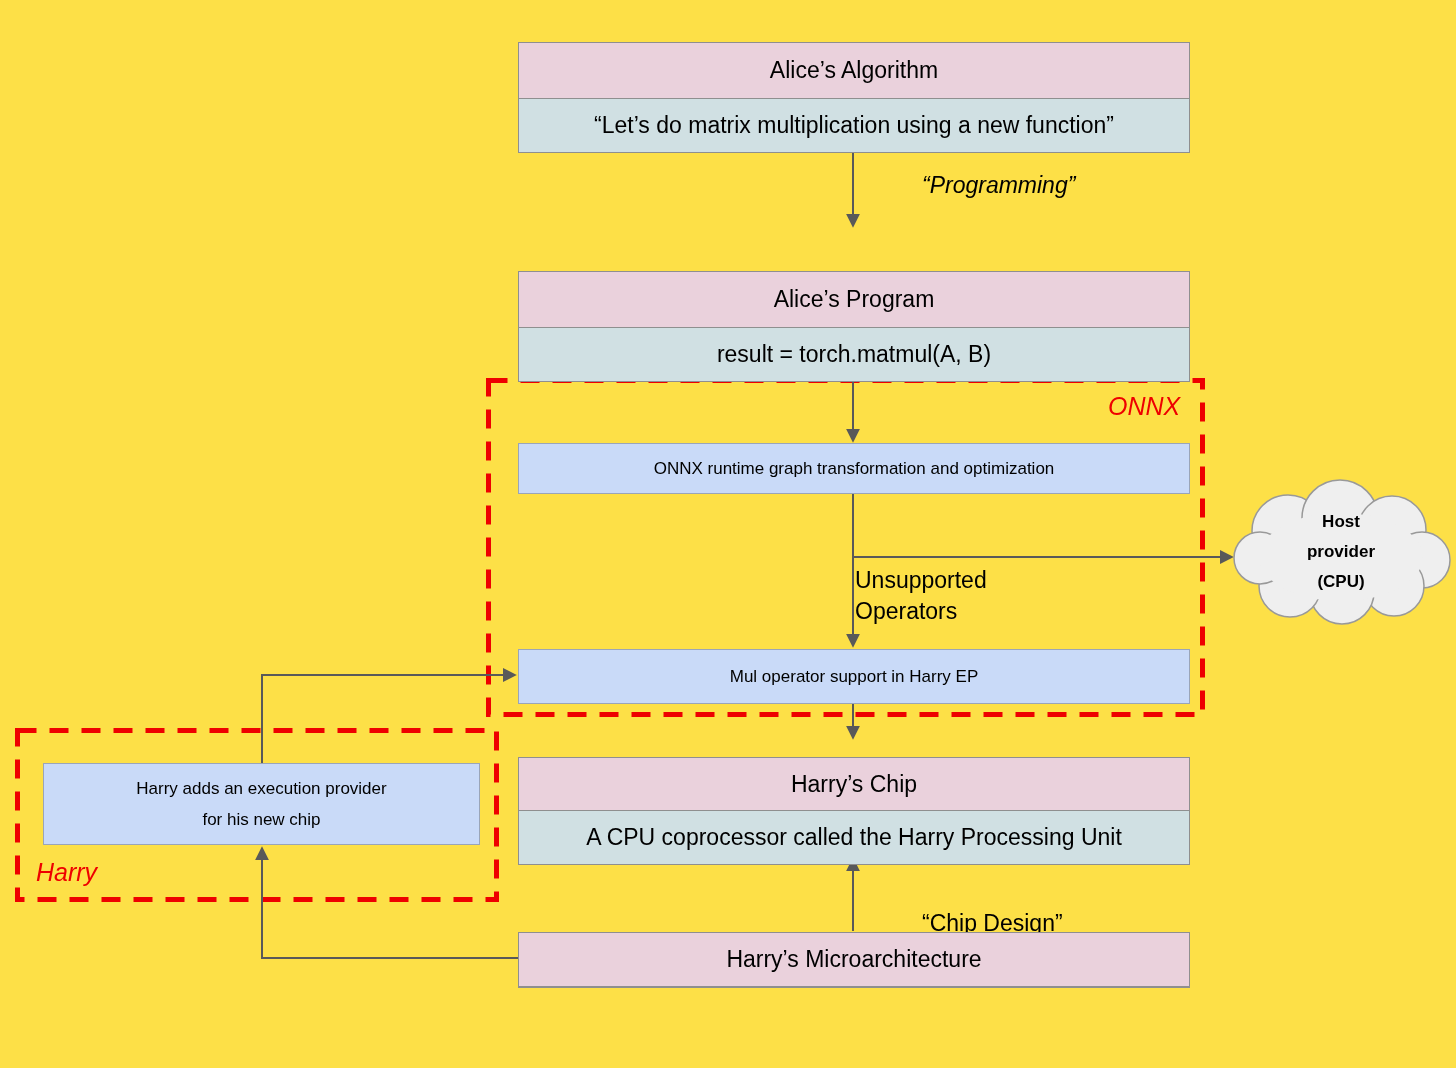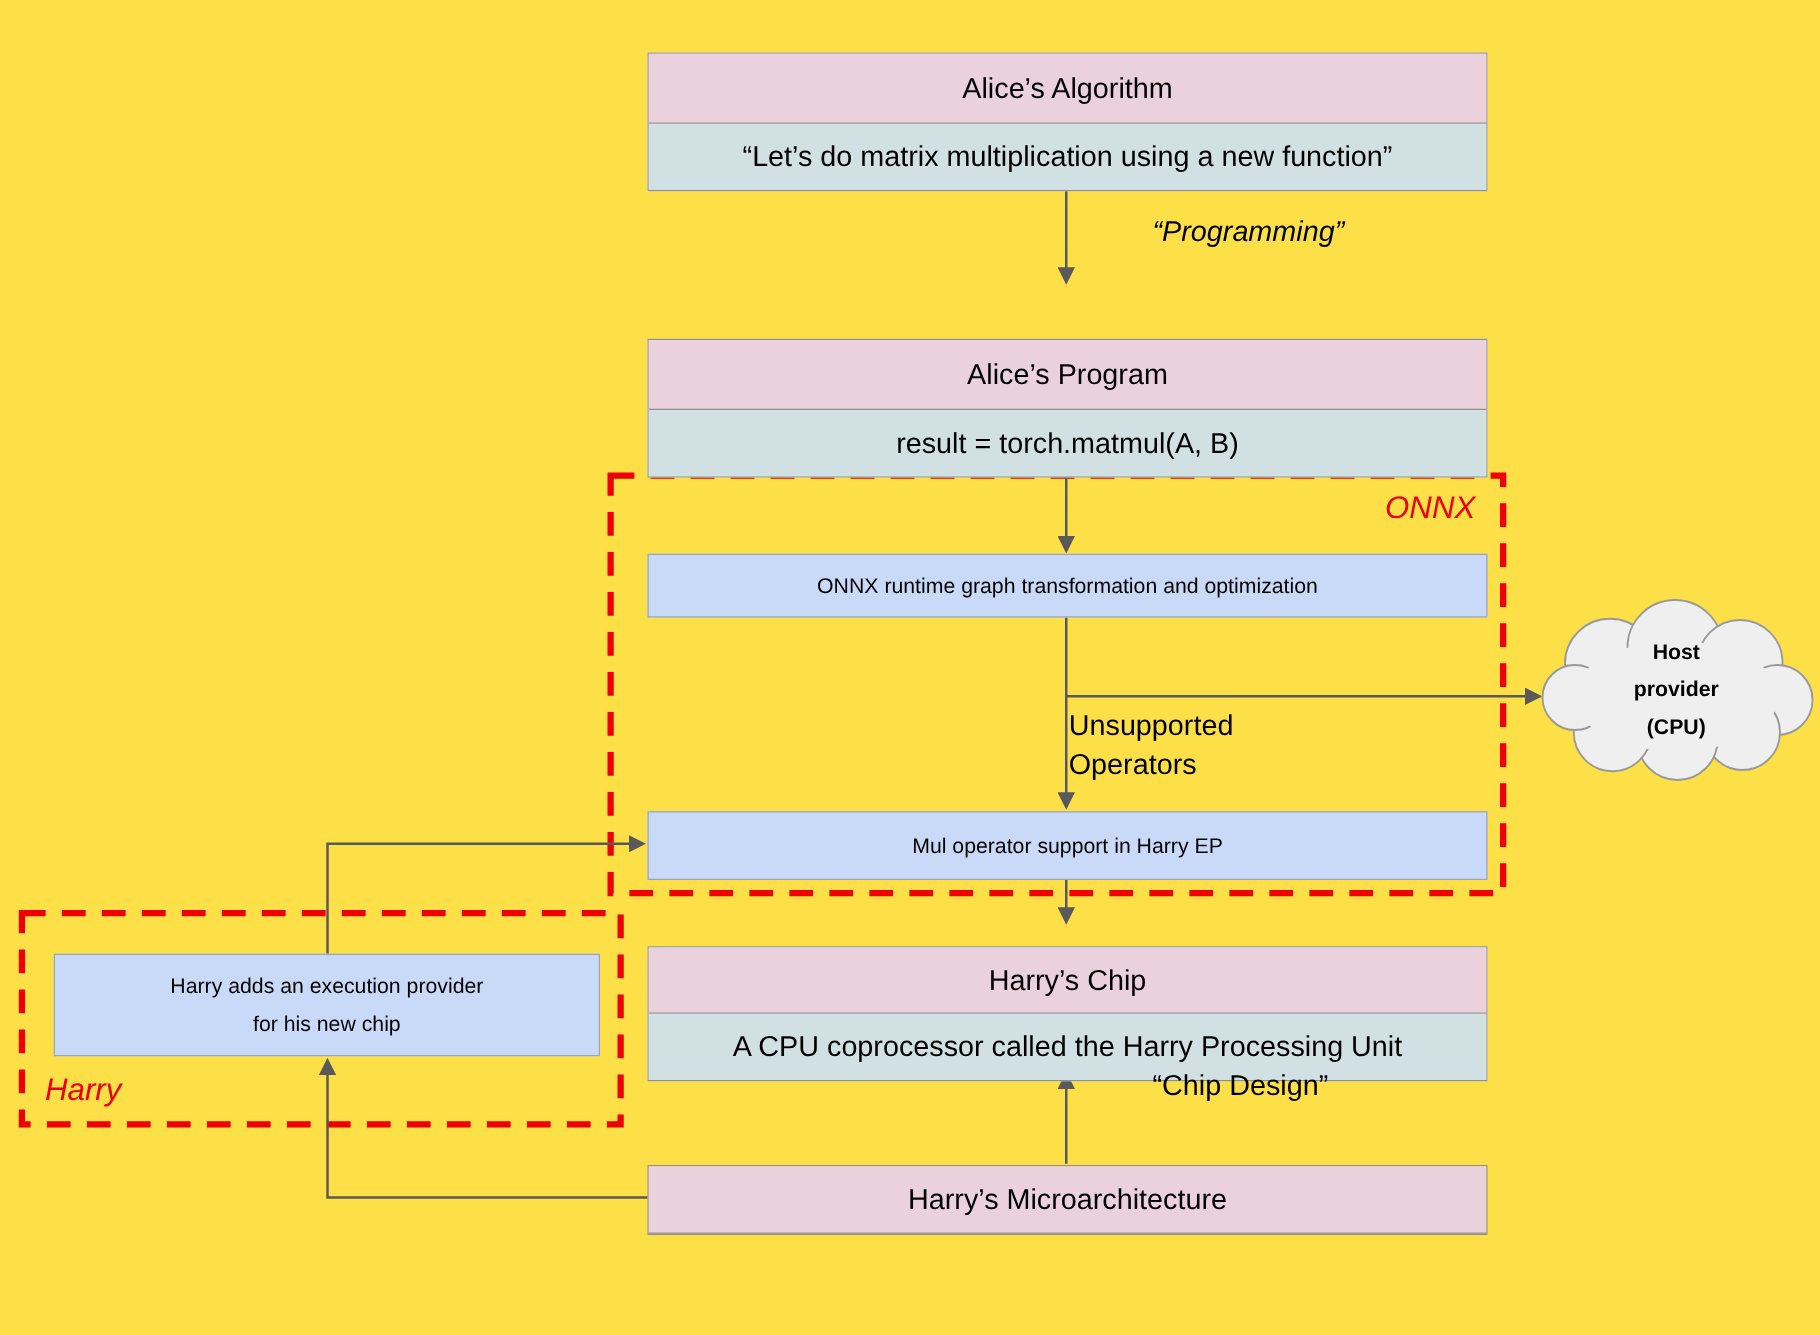--- a/index.html
+++ b/index.html
@@ -102,21 +102,21 @@
   <div class="lbl prel ctr" style="left:855px; top:565px; width:195px; line-height:31px;">Unsupported
 Operators</div>
 
   <div class="bluenode" style="left:518px; top:649px; width:670px; height:53px;">Mul operator support in Harry EP</div>
 
   <div class="node2" style="left:518px; top:741px;margin-top:16px;">
     <div class="hdr" style="height:52px;">Harry’s Chip</div>
     <div class="bod">A CPU coprocessor called the Harry Processing Unit</div>
   </div>
 
-  <div class="lbl" style="left:922px; top:855px;text-align:center;">“Chip Design”</div>
+  <div class="lbl" style="left:922px; top:910px;text-align:center;">“Chip Design”</div>
 
   <div class="node2" style="left:518px; top:932px;">
     <div class="hdr" style="height:53px;">Harry’s Microarchitecture</div>
   </div>
 
   <div class="redlbl" style="left:36px; top:858px;">Harry</div>
 
   <div class="bluenode prel" style="left:43px; top:763px; width:435px; height:80px; line-height:31px;">Harry adds an execution provider
 for his new chip</div>
 

